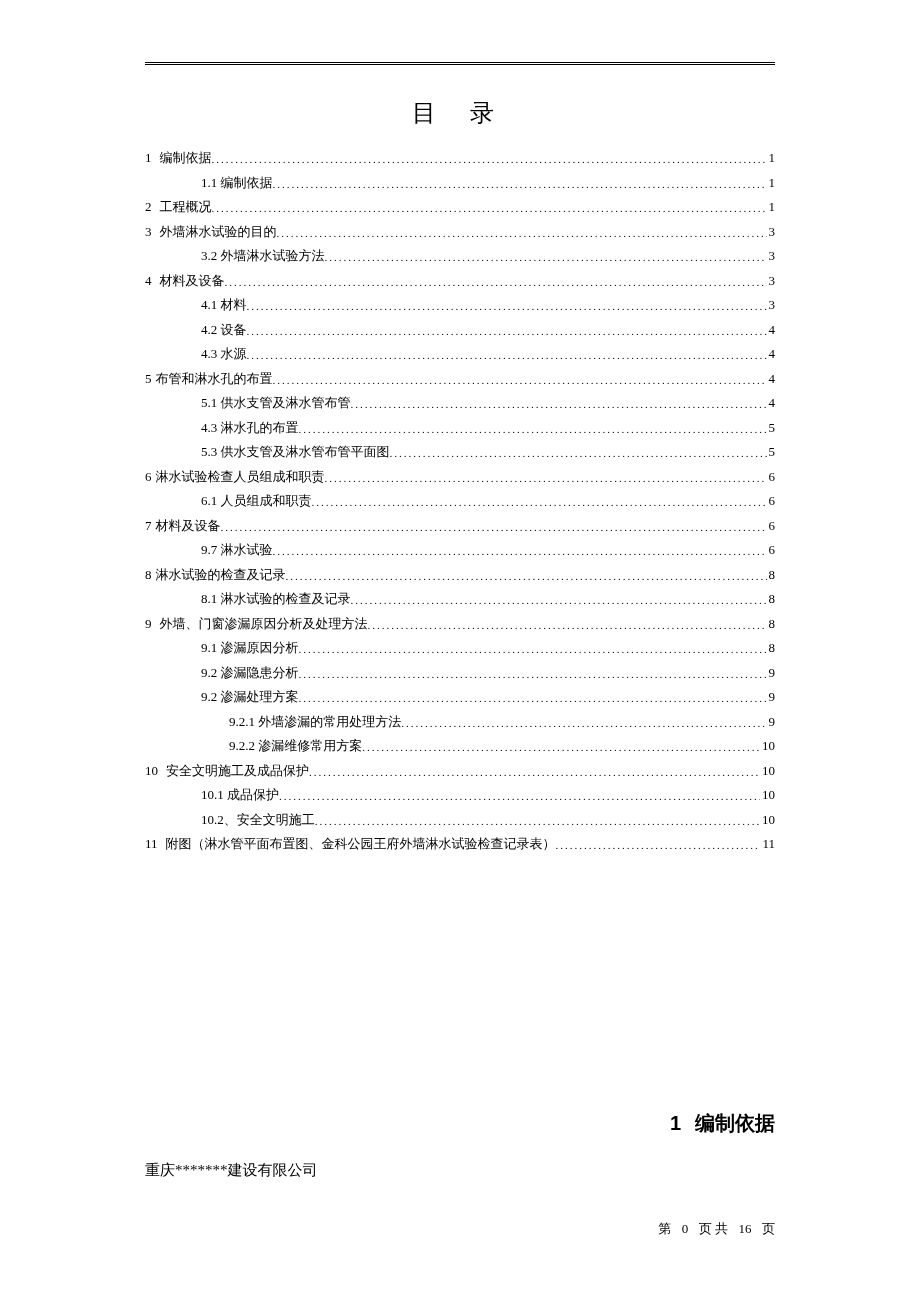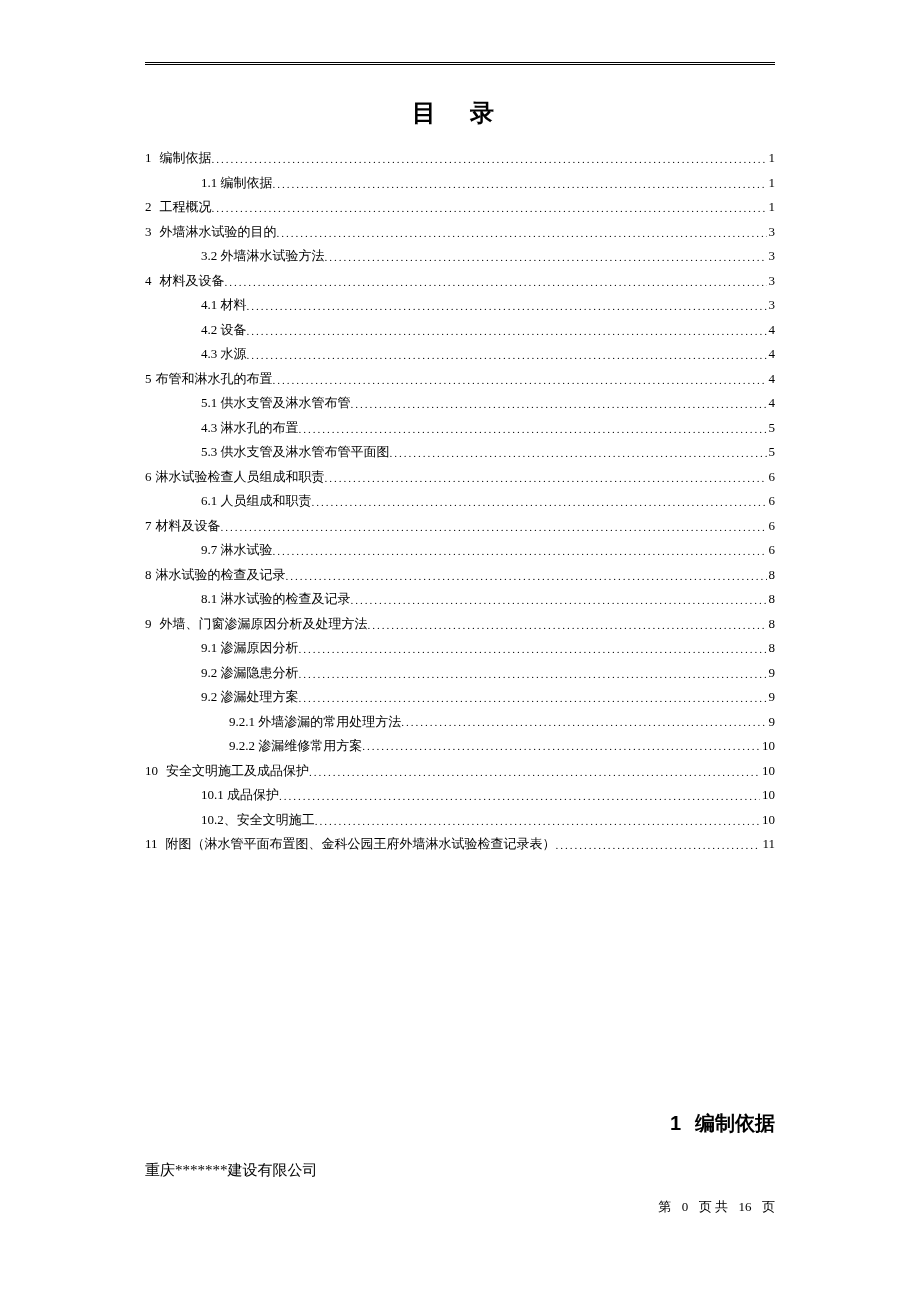--- a/index.html
+++ b/index.html
@@ -23,21 +23,21 @@
   }
   .header-underline {
     height: 3px;
     border-top: 1.5px solid #000;
     border-bottom: 0.8px solid #000;
     margin-bottom: 32px;
   }
   .toc-title {
     text-align: center;
     font-size: 24px;
-    font-weight: bold;
+    font-weight: normal;
     letter-spacing: 14px;
     margin-bottom: 22px;
   }
   .toc {
     font-size: 13px;
     line-height: 1.0;
   }
   .toc-row {
     display: flex;
     align-items: baseline;
@@ -60,38 +60,38 @@
     top: 1px;
   }
   .toc-dots::after {
     content: "............................................................................................................................................................................................................";
   }
   .toc-page {
     flex: 0 0 auto;
     padding-left: 2px;
   }
   .indent-1 { padding-left: 56px; }
-  .indent-2 { padding-left: 84px; align-items: center; }
+  .indent-2 { padding-left: 84px; }
   .section-heading {
     text-align: right;
     font-size: 20px;
     font-weight: bold;
     margin-top: 260px;
     font-family: "SimHei","黑体",sans-serif;
   }
   .section-heading .num {
     padding-right: 14px;
   }
   .company {
     font-size: 15px;
     margin-top: 24px;
   }
   .page-footer {
     position: absolute;
-    bottom: 86px;
+    bottom: 64px;
     right: 145px;
     font-size: 13px;
   }
   .page-footer span.gap { display:inline-block; width:4px; }
 </style>
 </head>
 <body>
 
 <div class="page">
 

